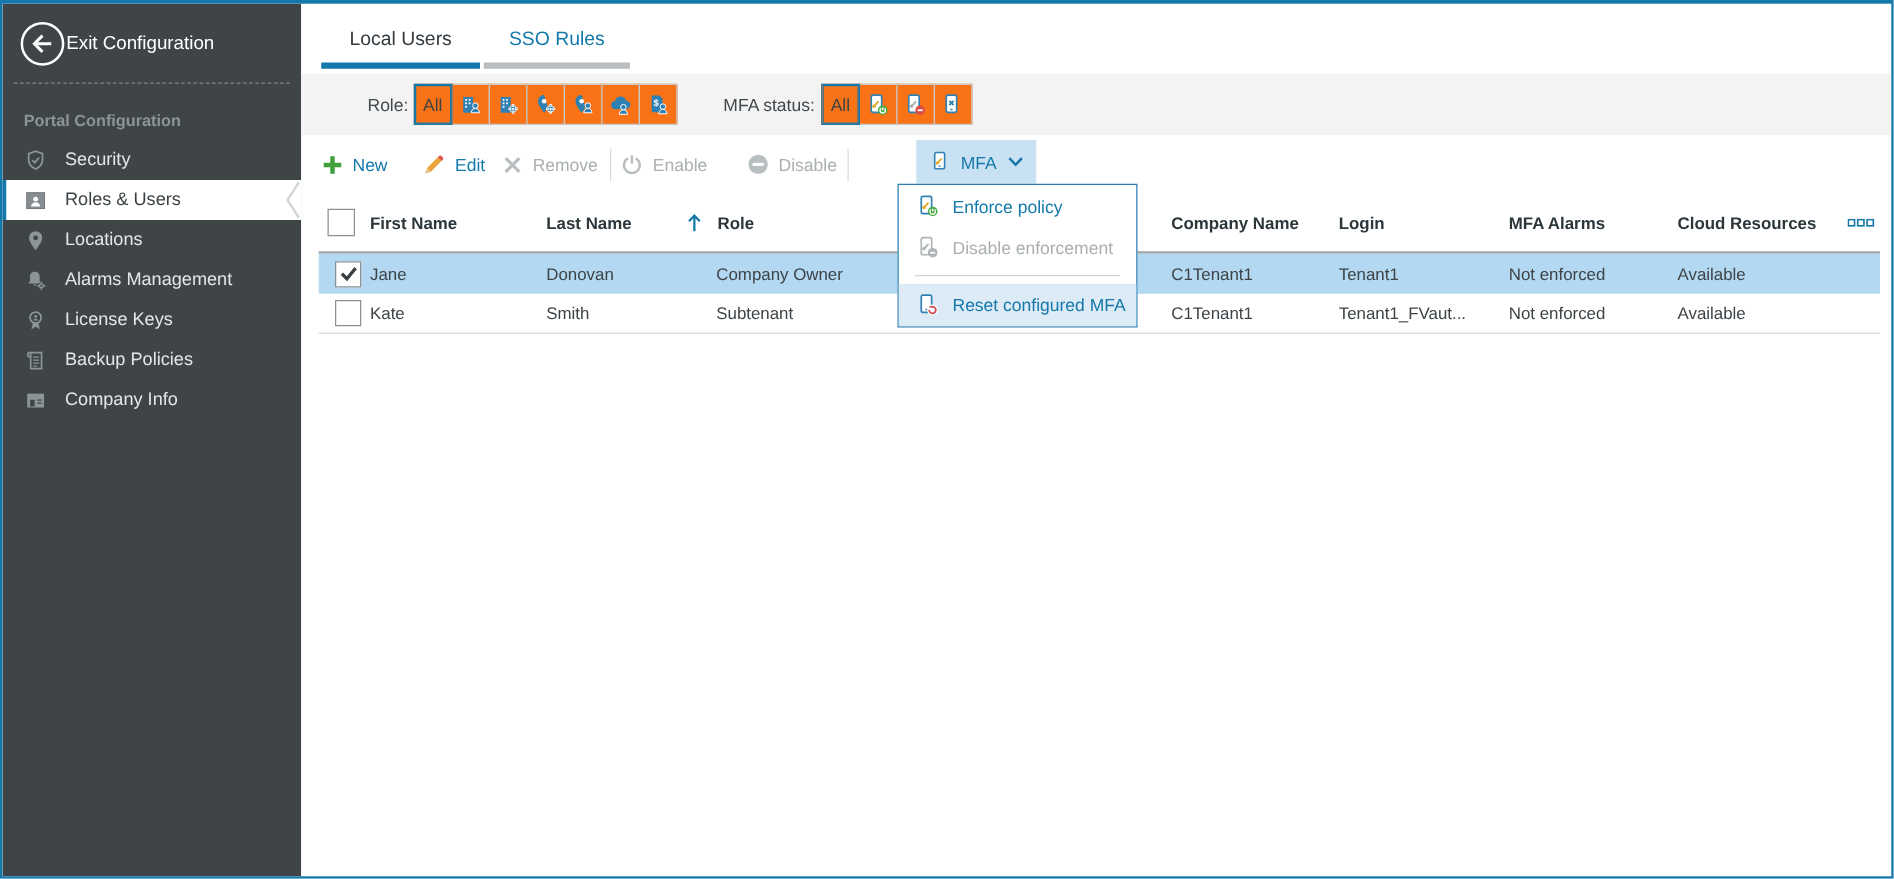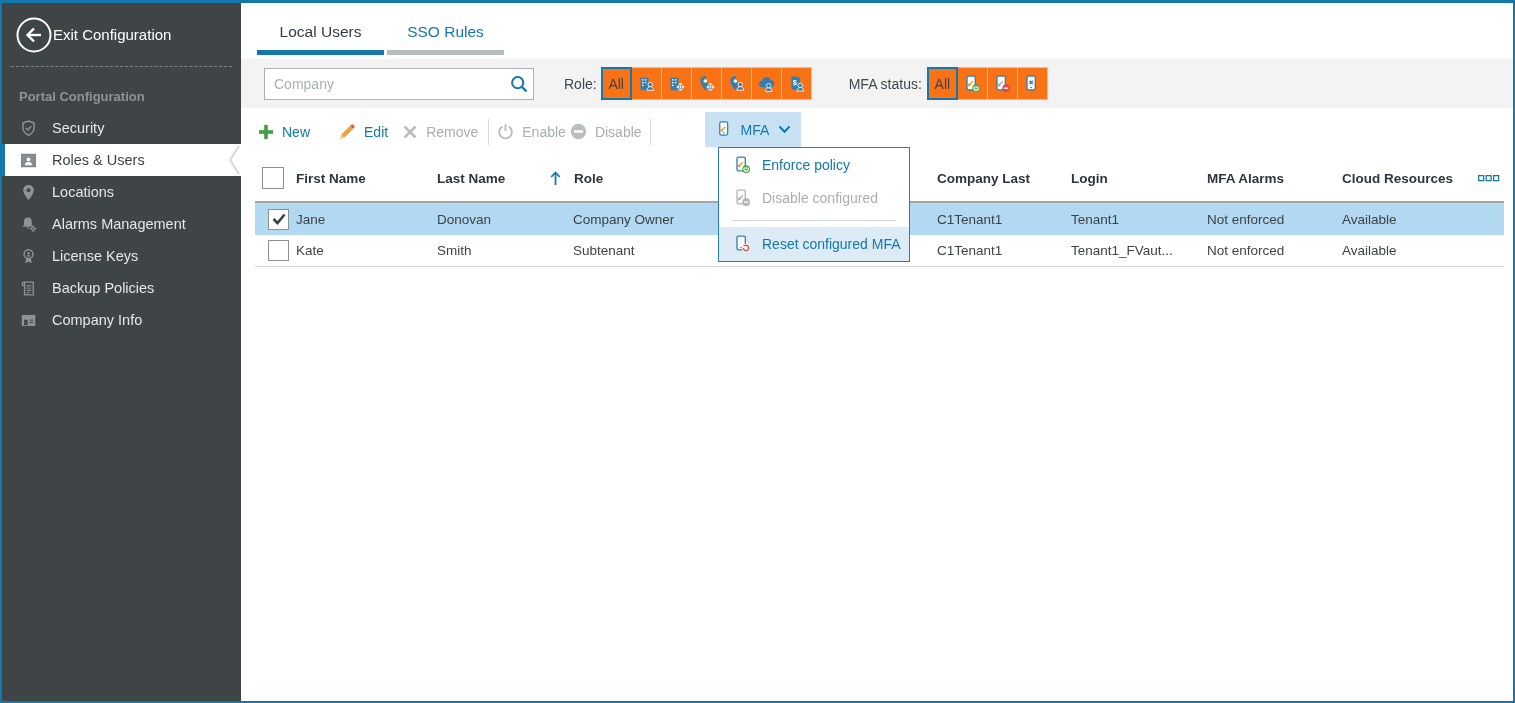--- a/index.html
+++ b/index.html
@@ -203,29 +203,20 @@
         <span class="t">Local Users</span>
         <span class="bar"></span>
       </div>
       <div class="tab tab2 inactive">
         <span class="t">SSO Rules</span>
         <span class="bar"></span>
       </div>
     </div>
 
     <div class="filterbar">
-      <div class="search">
-        <input placeholder="Company" style="">
-        <span class="mag">
-          <svg width="20" height="20" viewBox="0 0 20 20">
-              <circle cx="8.7" cy="8.7" r="5.6" fill="none" stroke="#1478aa" stroke-width="2"></circle>
-              <line x1="13" y1="13" x2="17.5" y2="17.5" stroke="#1478aa" stroke-width="2.4"></line>
-            </svg>
-        </span>
-      </div>
       <span class="flabel lab-role">Role:</span>
       <div class="bgroup">
         <button class="fbtn all selon">All</button>
         <button class="fbtn icb">
           <svg width="19" height="19" viewBox="0 0 24 24">
               <path d="M4.5 20.5V4.5h10v16z" fill="#2f81b3"></path>
               <g fill="#fff">
                 <rect x="6.5" y="6.5" width="1.8" height="1.8"></rect>
                 <rect x="10" y="6.5" width="1.8" height="1.8"></rect>
                 <rect x="6.5" y="10" width="1.8" height="1.8"></rect>
@@ -360,21 +351,21 @@
             <svg width="16" height="16" viewBox="0 0 16 16">
               <g stroke="#b9bec1" stroke-width="2.6">
                 <line x1="2.5" y1="2.5" x2="13.5" y2="13.5"></line>
                 <line x1="13.5" y1="2.5" x2="2.5" y2="13.5"></line>
               </g>
             </svg>
           </span>
         <span class="txt">Remove</span>
       </div>
       <div class="tsep" style="margin-right:8px;"></div>
-      <div class="tbtn dis" style="margin-right:4px;">
+      <div class="tbtn dis" style="margin-right:32px;">
         <span>
             <svg width="17" height="17" viewBox="0 0 17 17">
               <path d="M5.4 3.6a6.3 6.3 0 1 0 6.2 0" fill="none" stroke="#b9bec1" stroke-width="1.9"></path>
               <line x1="8.5" y1="1.2" x2="8.5" y2="8" stroke="#b9bec1" stroke-width="1.9"></line>
             </svg>
           </span>
         <span class="txt">Enable</span>
       </div>
       <div class="tbtn dis" style="margin-right:8px;">
         <span>
@@ -413,21 +404,21 @@
       <div class="col c-role rolehead">
         <span>
             <svg width="11" height="15" viewBox="0 0 11 15">
               <line x1="5.5" y1="14" x2="5.5" y2="2" stroke="#1478aa" stroke-width="1.8"></line>
               <polyline points="1.2,6 5.5,1.5 9.8,6" fill="none" stroke="#1478aa" stroke-width="1.8"></polyline>
             </svg>
           </span>
         <span>Role</span>
       </div>
       <div class="col c-extra"></div>
-      <div class="col c-company">Company Last</div>
+      <div class="col c-company">Company Name</div>
       <div class="col c-login">Login</div>
       <div class="col c-mfa">MFA Alarms</div>
       <div class="col c-cloud">Cloud Resources</div>
       <div class="col c-dots">
         <span>
             <svg width="22" height="7" viewBox="0 0 22 7">
               <g fill="none" stroke="#1478aa" stroke-width="1.3">
                 <rect x="0.65" y="0.65" width="5" height="5"></rect>
                 <rect x="8.15" y="0.65" width="5" height="5"></rect>
                 <rect x="15.65" y="0.65" width="5" height="5"></rect>
@@ -488,21 +479,21 @@
       <div class="ditem dis">
         <span>
             <svg width="20" height="20" viewBox="0 0 24 24">
               <rect x="6" y="2.5" width="10" height="16.5" rx="1.8" fill="#fff" stroke="#b0b5b8" stroke-width="1.6"></rect>
               <line x1="8.6" y1="13.2" x2="13" y2="8.6" stroke="#b0b5b8" stroke-width="1.8"></line>
               <circle cx="8.6" cy="13.2" r="1.7" fill="#b0b5b8"></circle>
               <circle cx="17" cy="17" r="4.6" fill="#b0b5b8"></circle>
               <rect x="14.6" y="16.2" width="4.8" height="1.7" fill="#fff"></rect>
             </svg>
           </span>
-        <span>Disable configured</span>
+        <span>Disable enforcement</span>
       </div>
       <div class="dsep"></div>
       <div class="ditem hov">
         <span>
             <svg width="20" height="20" viewBox="0 0 24 24">
               <rect x="6" y="2.5" width="10" height="16.5" rx="1.8" fill="#fff" stroke="#2f81b3" stroke-width="1.6"></rect>
               <line x1="10" y1="16.3" x2="12" y2="16.3" stroke="#2f81b3" stroke-width="1.4"></line>
               <circle cx="16.8" cy="16.8" r="5.2" fill="#fff"></circle>
               <path d="M13.6 16.8a3.2 3.2 0 1 0 1.5-2.7" fill="none" stroke="#cf4b55" stroke-width="1.7"></path>
               <polygon points="13.6,12.6 15.9,13.3 14.2,15.2" fill="#cf4b55"></polygon>

